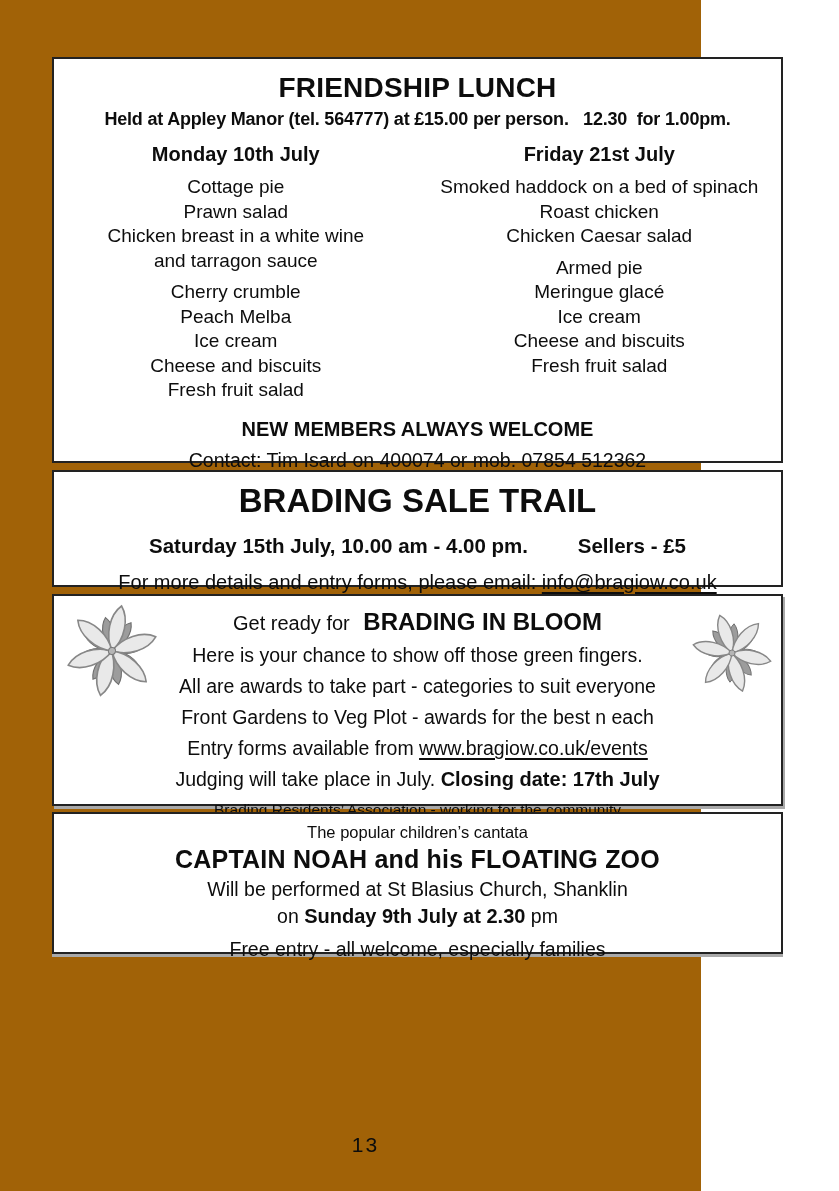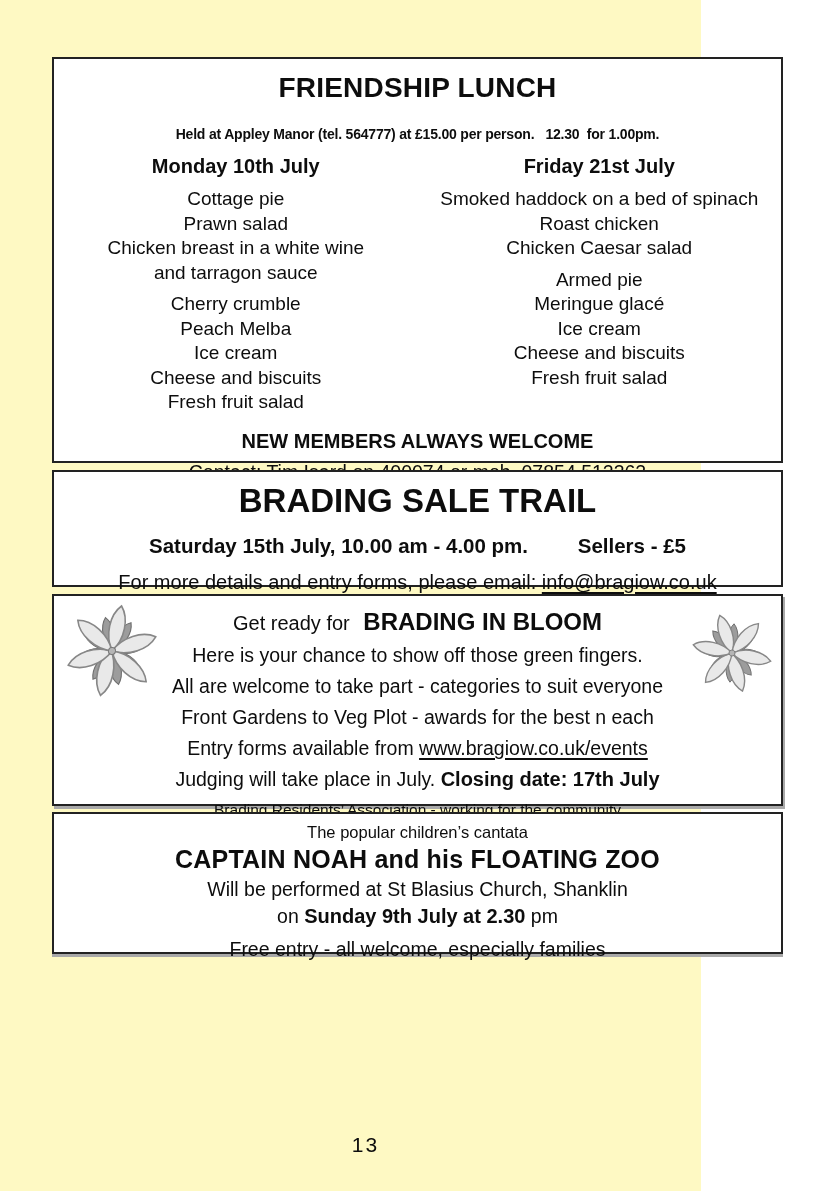--- a/index.html
+++ b/index.html
@@ -4,34 +4,34 @@
 <style>
   * { margin:0; padding:0; box-sizing:border-box; }
   html,body { background:#ffffff; }
   body {
     width:839px; height:1191px;
     font-family:"Liberation Sans", sans-serif;
     color:#0d0d0d;
     position:relative;
     overflow:hidden;
   }
-  .page { position:relative; width:701px; height:1191px; background:#fef9c3; }
+  .page { position:relative; width:701px; height:1191px; background:#a16207; }
   .box {
     position:absolute; left:52px; width:731px;
     background:#fff;
     border:2px solid #222;
     text-align:center;
   }
   .pre { white-space:pre-wrap; }
   .ulink { text-decoration:underline; text-underline-offset:3px; text-decoration-thickness:1.5px; }
 
   
   .box-friendship { top:57px; height:406px; }
   .b1-title { font-size:28px; font-weight:bold; padding-top:13px; letter-spacing:0.2px; }
-  .b1-sub { font-size:14px; font-weight:bold; margin-top:22px; letter-spacing:-0.2px; }
+  .b1-sub { font-size:18px; font-weight:bold; margin-top:5px; letter-spacing:-0.2px; }
   .cols { display:flex; margin-top:13px; }
   .col { flex:1; }
   .col-head { font-size:20px; font-weight:bold; margin-bottom:9px; }
   .menu-item { font-size:19px; line-height:24.5px; }
   .group-desserts { margin-top:7px; }
   .b1-welcome { font-size:20px; font-weight:bold; margin-top:15px; }
   .b1-contact { font-size:19.5px; margin-top:8px; }
 
   
   .box-saletrail { top:470px; height:117px; }
@@ -176,21 +176,21 @@
             <path transform="rotate(300 50 50)" d="M50,50 C40,36 40,15 50,4 C60,15 60,36 50,50 Z"></path>
           </g>
           <circle cx="50" cy="50" r="3.5" fill="#b5b5b5" stroke="#7a7a7a" stroke-width="1"></circle>
         </g>
       </svg>
     </span>
     <div class="b3-introline">
       <span class="pre">Get ready for </span><span class="b3-title">BRADING IN BLOOM</span>
     </div>
     <div class="b3-line">Here is your chance to show off those green fingers.</div>
-    <div class="b3-line">All are welcome to take part - categories to suit everyone</div>
+    <div class="b3-line">All are awards to take part - categories to suit everyone</div>
     <div class="b3-line">Front Gardens to Veg Plot - awards for the best n each</div>
     <div class="b3-line">
       <span class="pre">Entry forms available from </span><span class="ulink">www.bragiow.co.uk/events</span>
     </div>
     <div class="b3-line">
       <span class="pre">Judging will take place in July. </span><span class="b3-bold">Closing date: 17th July</span>
     </div>
     <div class="b3-footer">Brading Residents’ Association - working for the community</div>
   </div>
 

